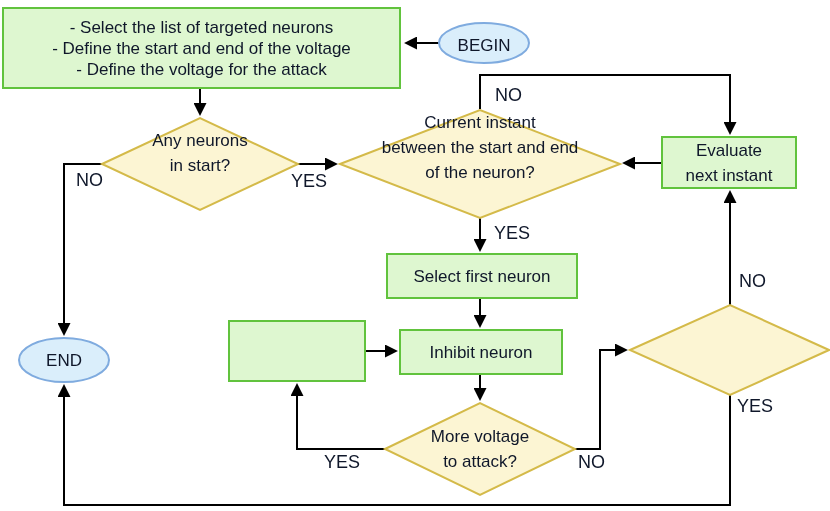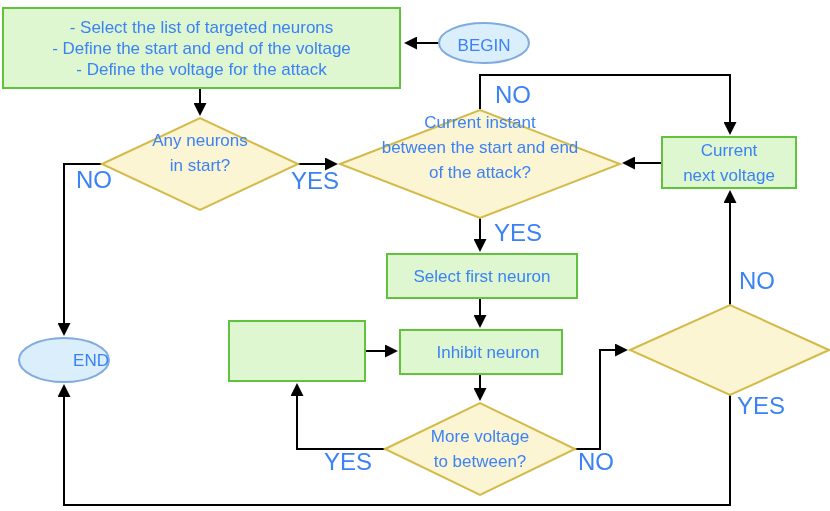--- a/index.html
+++ b/index.html
@@ -1,32 +1,32 @@
 <!DOCTYPE html>
 <html><head>
 <meta charset="utf-8">
 <style>
   html,body { margin:0; padding:0; background:#ffffff; }
   .canvas {
     position:relative; width:830px; height:511px; background:#ffffff;
-    font-family:"Liberation Sans", sans-serif; color:#3b82f6; overflow:hidden;
+    font-family:"Liberation Sans", sans-serif; color:#0f172a; overflow:hidden;
   }
   svg.layer { position:absolute; left:0; top:0; }
   .edge { fill:none; stroke:#000000; stroke-width:2; }
   .shape-process  { fill:#def7d0; stroke:#61c33d; stroke-width:2; }
   .shape-decision { fill:#fcf5d3; stroke:#d4ba49; stroke-width:2; }
   .shape-terminal { fill:#daeefb; stroke:#7fabdf; stroke-width:2; }
   .node-text {
     position:absolute; display:flex; flex-direction:column;
     align-items:center; justify-content:center; text-align:center;
     font-size:17px; line-height:25px; pointer-events:none;
   }
   .node-text.tight { line-height:21px; }
   .edge-label {
-    position:absolute; font-size:24px; line-height:20px; pointer-events:none;
+    position:absolute; font-size:18px; line-height:20px; pointer-events:none;
   }
 </style>
 </head>
 <body>
 
 <div class="canvas">
 
   <svg class="layer" width="830" height="511" viewBox="0 0 830 511">
     <defs>
       <marker id="arrow" viewBox="0 0 10 10" refX="8.5" refY="5" markerWidth="6.5" markerHeight="6.5" orient="auto-start-reverse">
@@ -73,44 +73,44 @@
   </div>
 
   <div class="node-text" style="left:130px; top:121px; width:140px; height:64px;">
     <span>Any neurons</span>
     <span>in start?</span>
   </div>
 
   <div class="node-text" style="left:355px; top:97px; width:250px; height:100px;">
     <span>Current instant</span>
     <span>between the start and end</span>
-    <span>of the attack?</span>
+    <span>of the neuron?</span>
   </div>
 
   <div class="node-text" style="left:662px; top:137px; width:134px; height:51px;">
-    <span>Current</span>
-    <span>next voltage</span>
+    <span>Evaluate</span>
+    <span>next instant</span>
   </div>
 
   <div class="node-text" style="left:387px; top:254px; width:190px; height:44px;">
     <span>Select first neuron</span>
   </div>
 
 
-  <div class="node-text" style="left:400px; top:330px; width:162px; height:44px;padding-left:7px;">
+  <div class="node-text" style="left:400px; top:330px; width:162px; height:44px;">
     <span>Inhibit neuron</span>
   </div>
 
   <div class="node-text" style="left:395px; top:417px; width:170px; height:64px;">
     <span>More voltage</span>
-    <span>to between?</span>
+    <span>to attack?</span>
   </div>
 
 
-  <div class="node-text" style="left:19px; top:338px; width:90px; height:44px;align-items:flex-end;">
+  <div class="node-text" style="left:19px; top:338px; width:90px; height:44px;">
     <span>END</span>
   </div>
 
   <span class="edge-label" style="left:76px;  top:170px;">NO</span>
   <span class="edge-label" style="left:291px; top:171px;">YES</span>
   <span class="edge-label" style="left:495px; top:85px;">NO</span>
   <span class="edge-label" style="left:494px; top:223px;">YES</span>
   <span class="edge-label" style="left:324px; top:452px;">YES</span>
   <span class="edge-label" style="left:578px; top:452px;">NO</span>
   <span class="edge-label" style="left:739px; top:271px;">NO</span>

